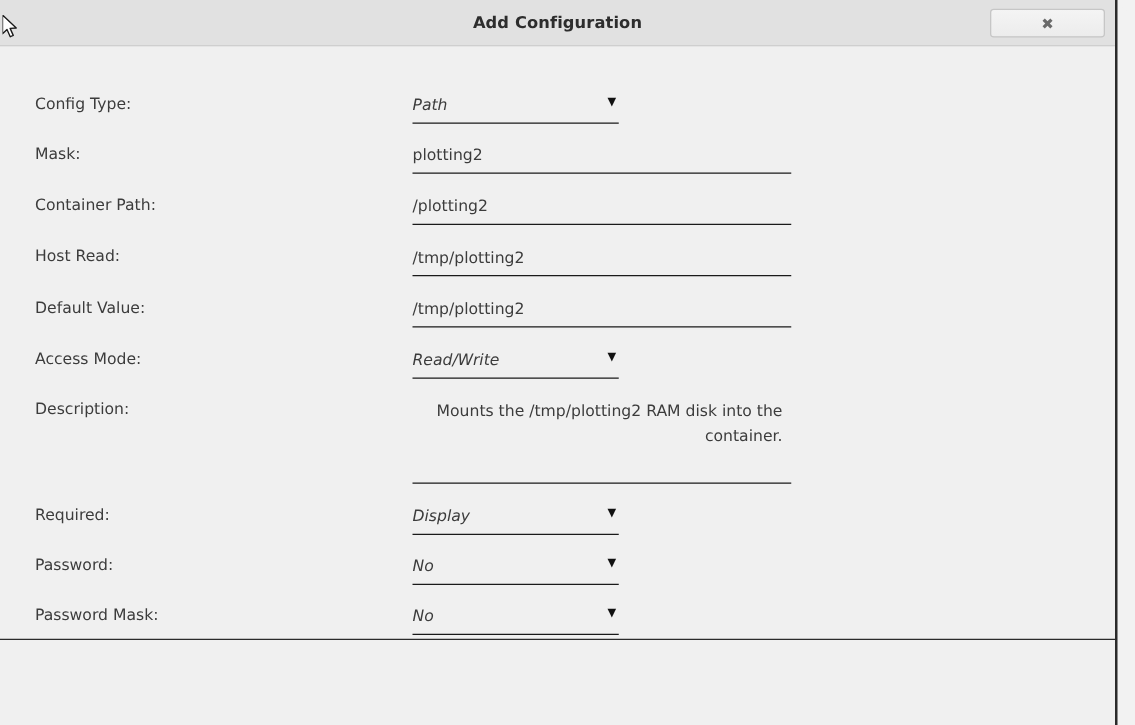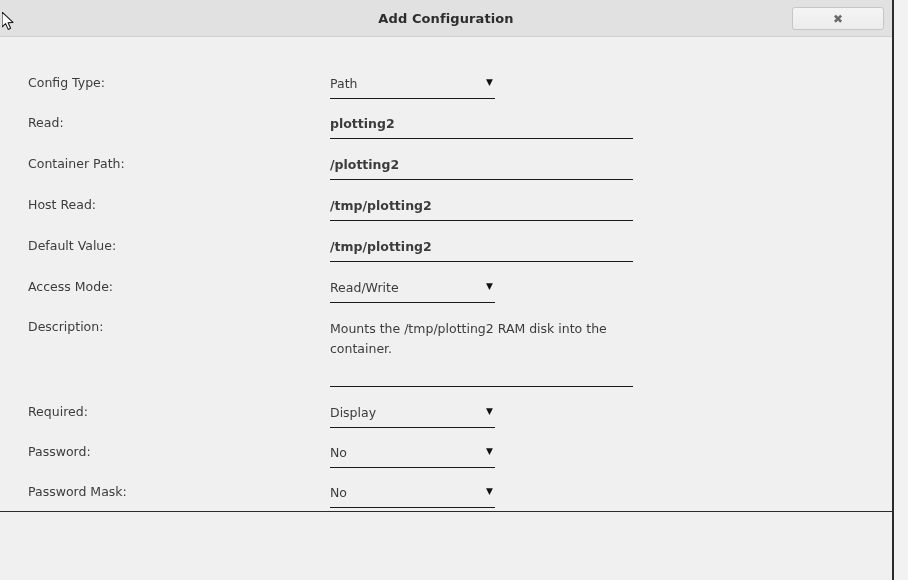--- a/index.html
+++ b/index.html
@@ -109,20 +109,21 @@
   }
 
   
   .select-field {
     position: relative;
     width: 165px;
     height: 24px;
     border-bottom: 1px solid #1a1a1a;
     box-sizing: border-box;
     cursor: pointer;
+    font-style: italic;
   }
   .select-value {
     position: absolute;
     left: 0;
     top: 1px;
     font-size: 12.5px;
     color: #3c3c3c;
     white-space: nowrap;
   }
   .select-arrow {
@@ -143,40 +144,40 @@
     box-sizing: border-box;
     cursor: text;
   }
   .text-value {
     position: absolute;
     left: 0;
     top: 1px;
     font-size: 12.5px;
     color: #3c3c3c;
     white-space: nowrap;
-    font-weight: bold;
   }
 
   
   .textarea-field {
     position: relative;
     width: 303px;
     height: 68px;
     border-bottom: 1px solid #1a1a1a;
     box-sizing: border-box;
     cursor: text;
   }
   .textarea-value {
     position: absolute;
     left: 0;
     top: 0;
     width: 296px;
     font-size: 12.5px;
     line-height: 20px;
     color: #3c3c3c;
+    text-align: right;
   }
 
   
   .footer {
     position: absolute;
     left: 0;
     top: 511px;
     width: 892px;
     height: 69px;
   }
@@ -246,21 +247,21 @@
         <div class="field-label">Config Type:</div>
         <div class="field-control">
           <div class="select-field">
             <span class="select-value">Path</span>
             <span class="select-arrow">▼</span>
           </div>
         </div>
       </div>
 
       <div class="field-row" style="top:54px;">
-        <div class="field-label">Read:</div>
+        <div class="field-label">Mask:</div>
         <div class="field-control">
           <div class="text-field">
             <span class="text-value">plotting2</span>
           </div>
         </div>
       </div>
 
       <div class="field-row" style="top:95px;">
         <div class="field-label">Container Path:</div>
         <div class="field-control">

